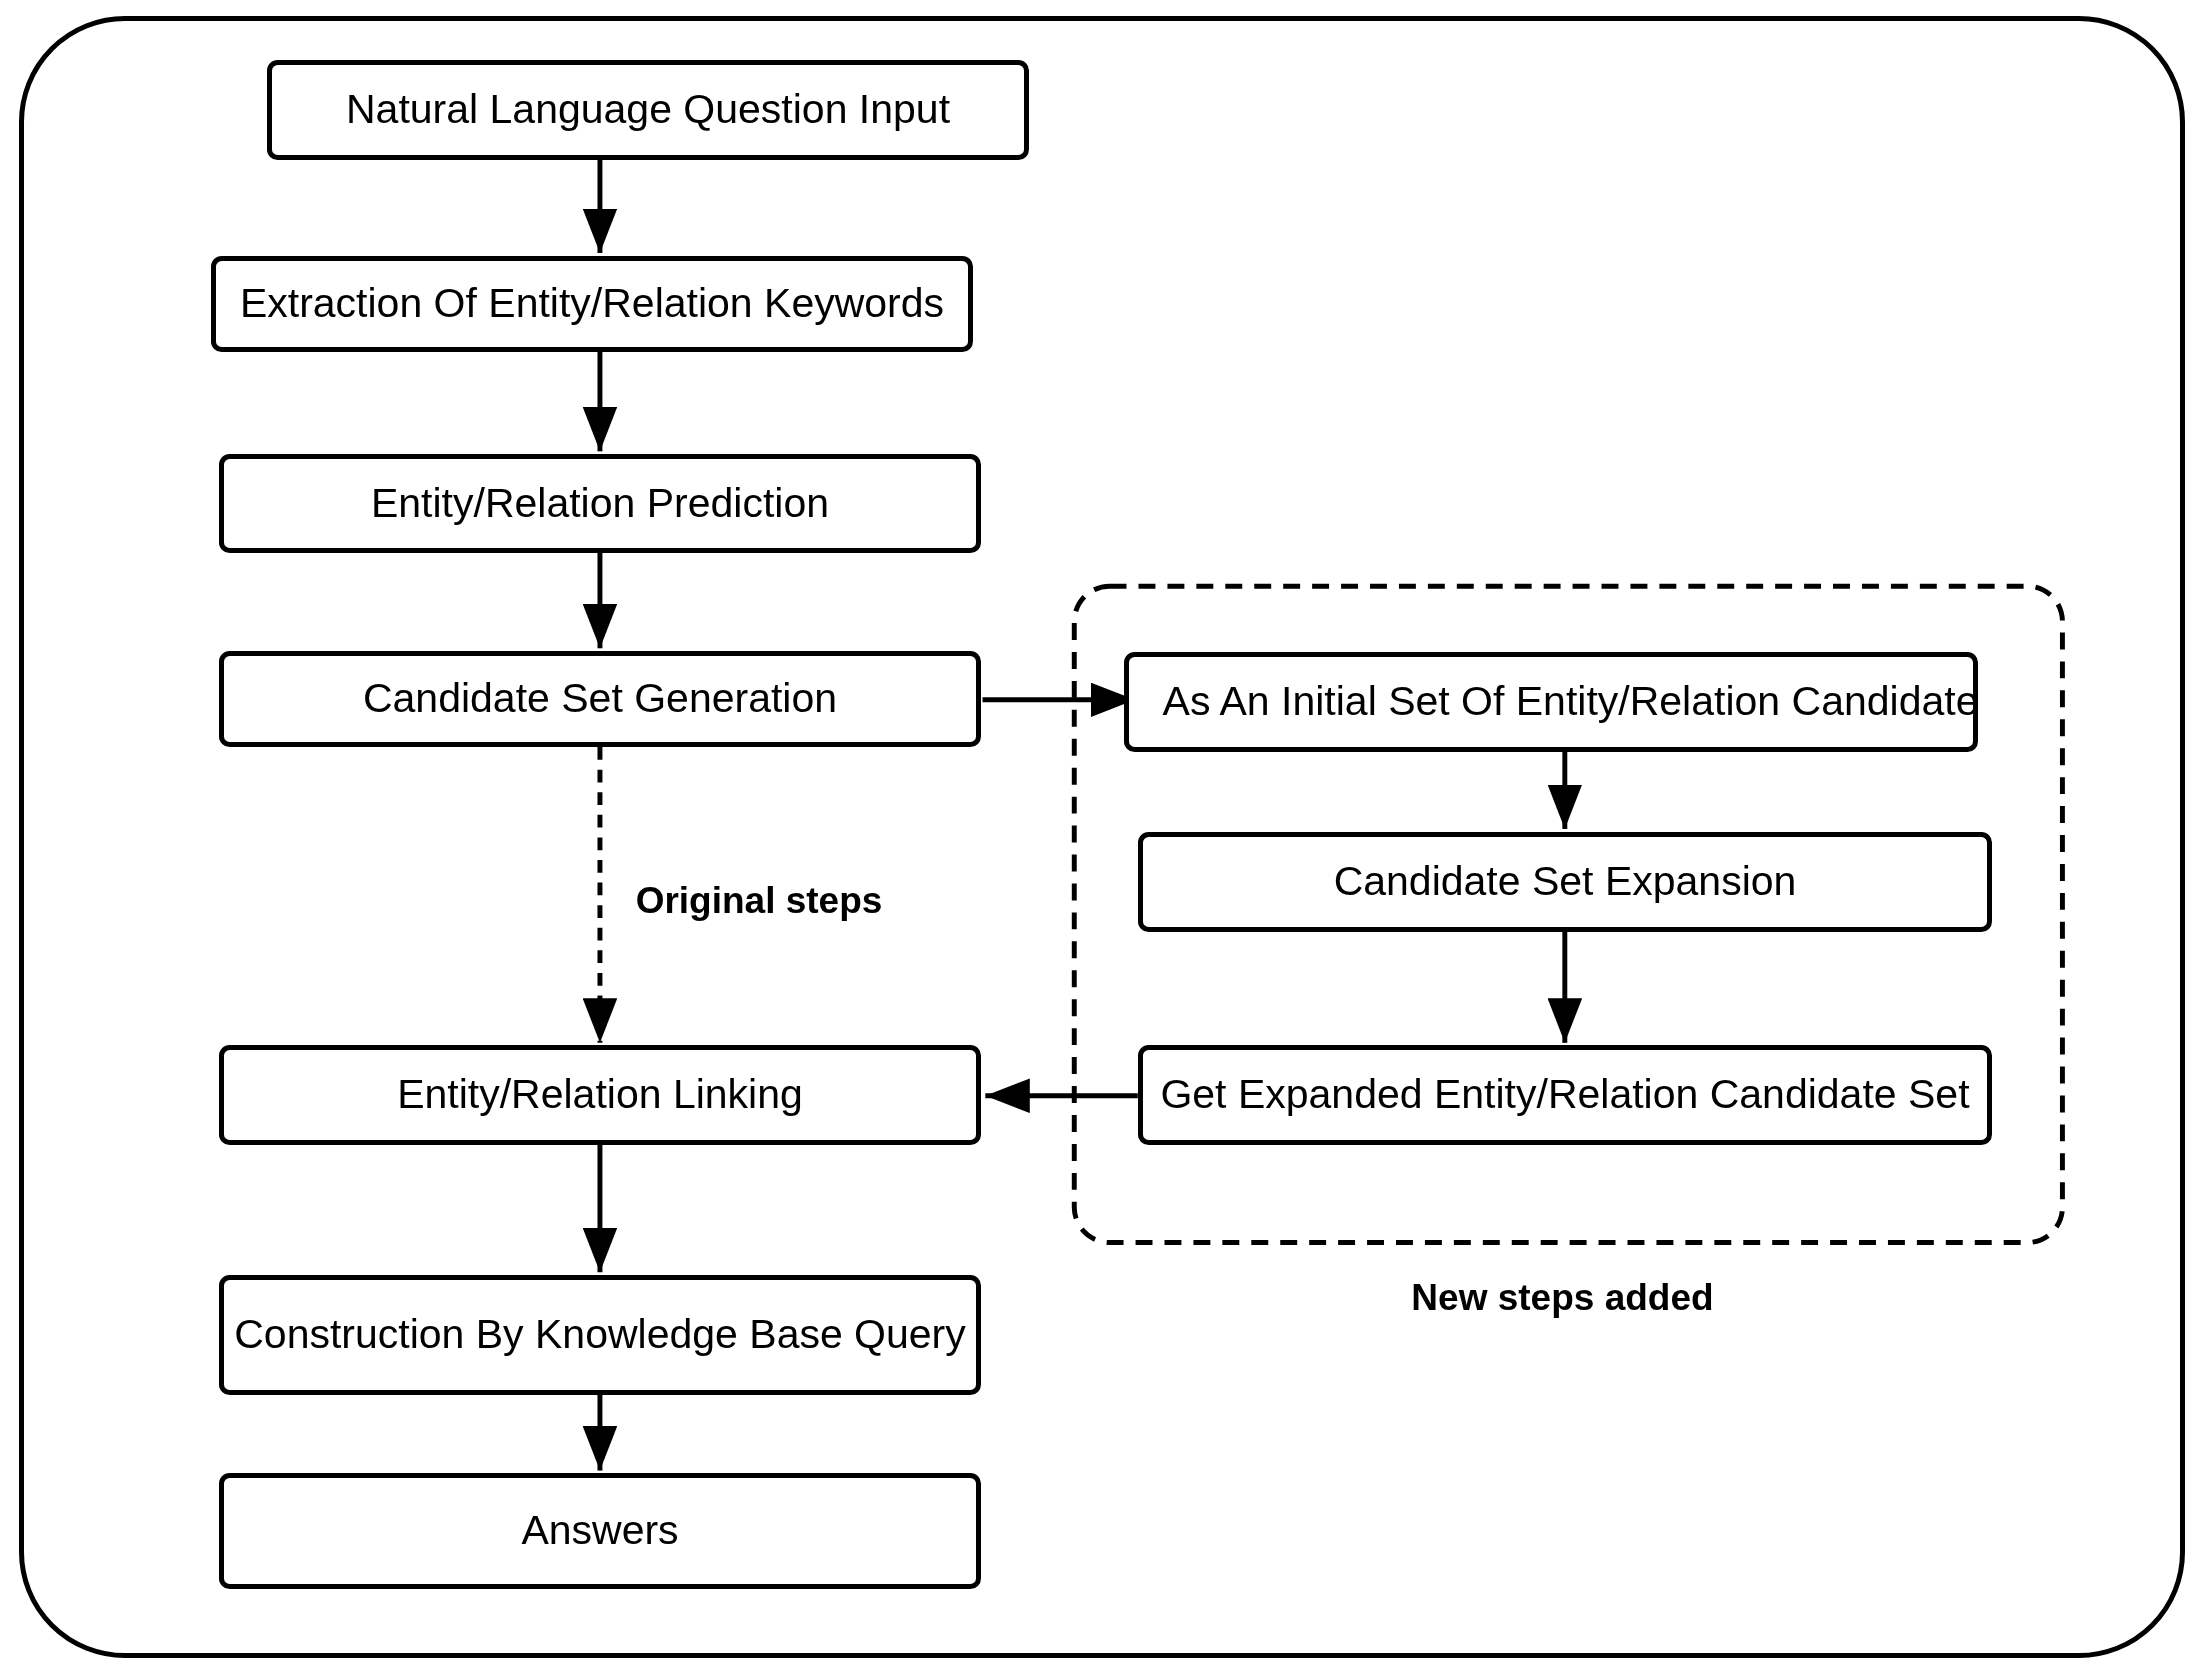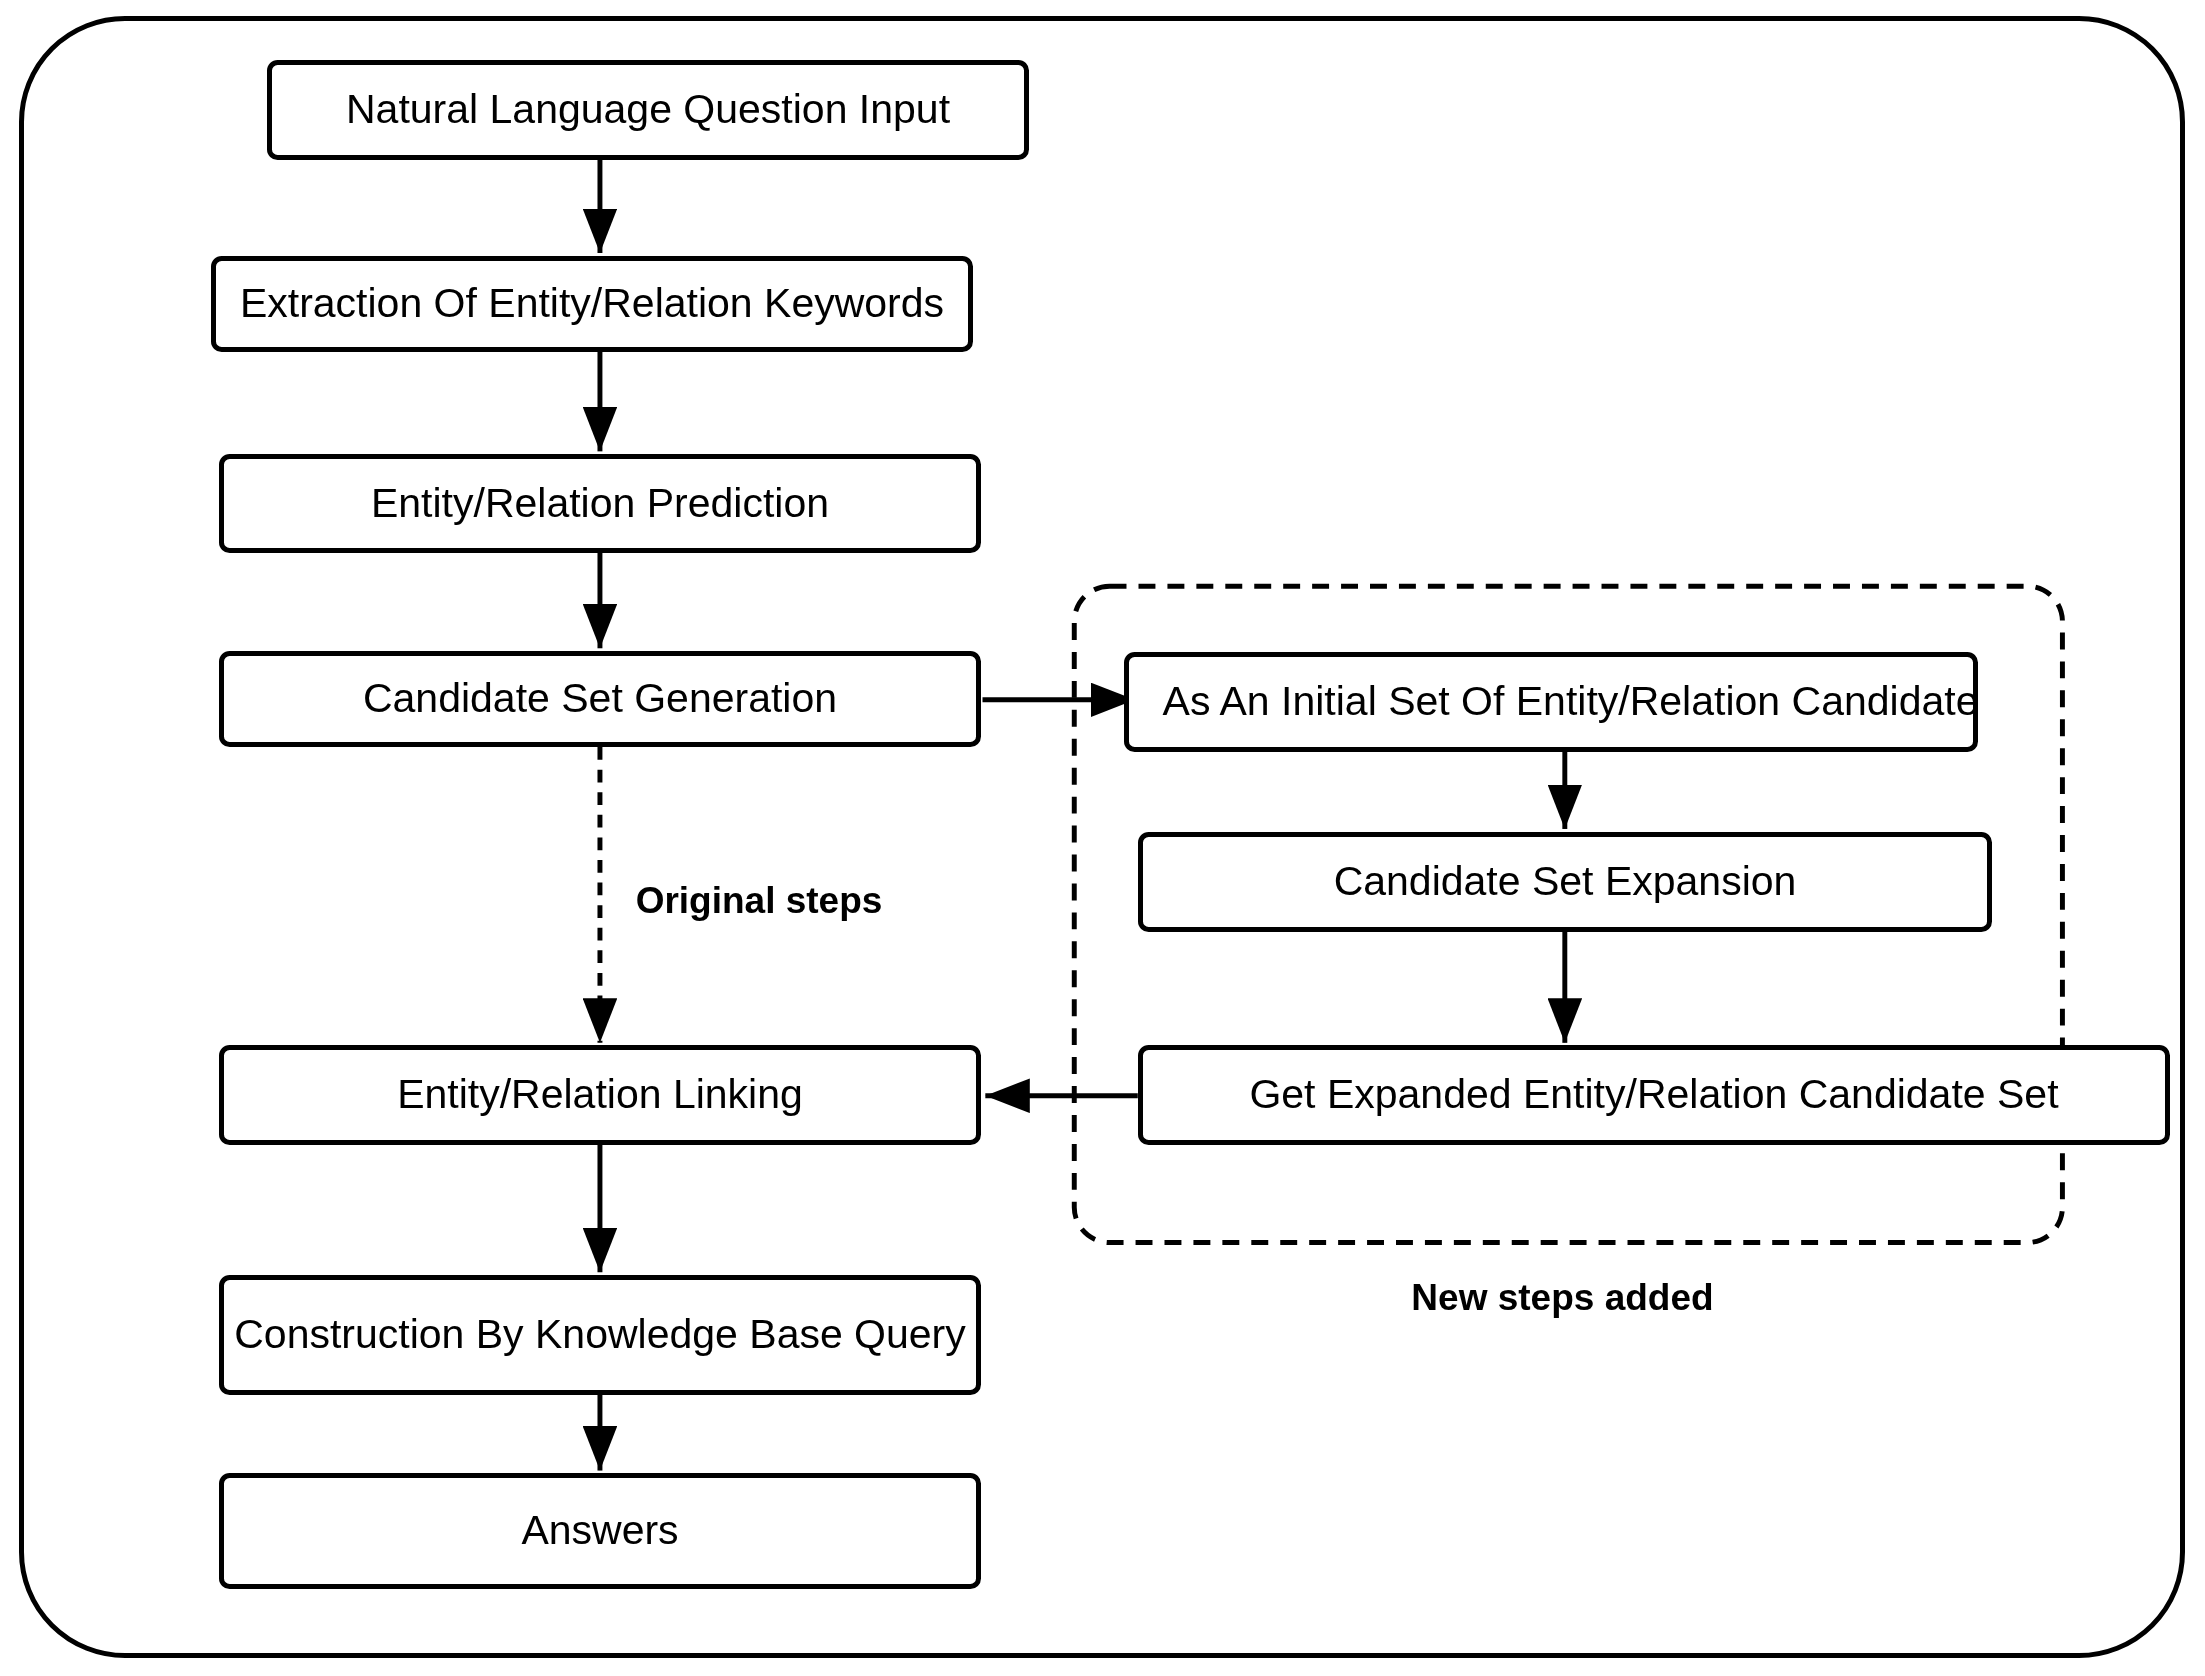--- a/index.html
+++ b/index.html
@@ -60,21 +60,21 @@
   .b-nlq   { left: 227px;  top: 60px;   width: 762px; height: 100px; margin-left: 40px; }
   .b-ext   { left: 211px;  top: 256px;  width: 762px; height: 96px; }
   .b-pred  { left: 219px;  top: 454px;  width: 762px; height: 99px; }
   .b-gen   { left: 219px;  top: 651px;  width: 762px; height: 96px; }
   .b-link  { left: 219px;  top: 1045px; width: 762px; height: 100px; }
   .b-query { left: 219px;  top: 1275px; width: 762px; height: 120px; }
   .b-ans   { left: 219px;  top: 1473px; width: 762px; height: 116px; }
   
   .b-init  { left: 1124px; top: 652px;  width: 854px; height: 100px; padding-left: 39px; }
   .b-exp   { left: 1138px; top: 832px; width: 854px; height: 100px; }
-  .b-get   { left: 1138px; top: 1045px; width: 1032px; height: 100px; }
+  .b-get   { left: 1138px; top: 1045px; width: 854px; height: 100px; }
   
   .lbl-original { left: 618px;  top: 879px; width: 282px; text-align: center; }
   .lbl-new      { left: 1386px; top: 1276px; width: 353px; }
 </style>
 </head>
 <body>
 
 <div class="canvas">
 
   <div class="outer-frame"></div>

